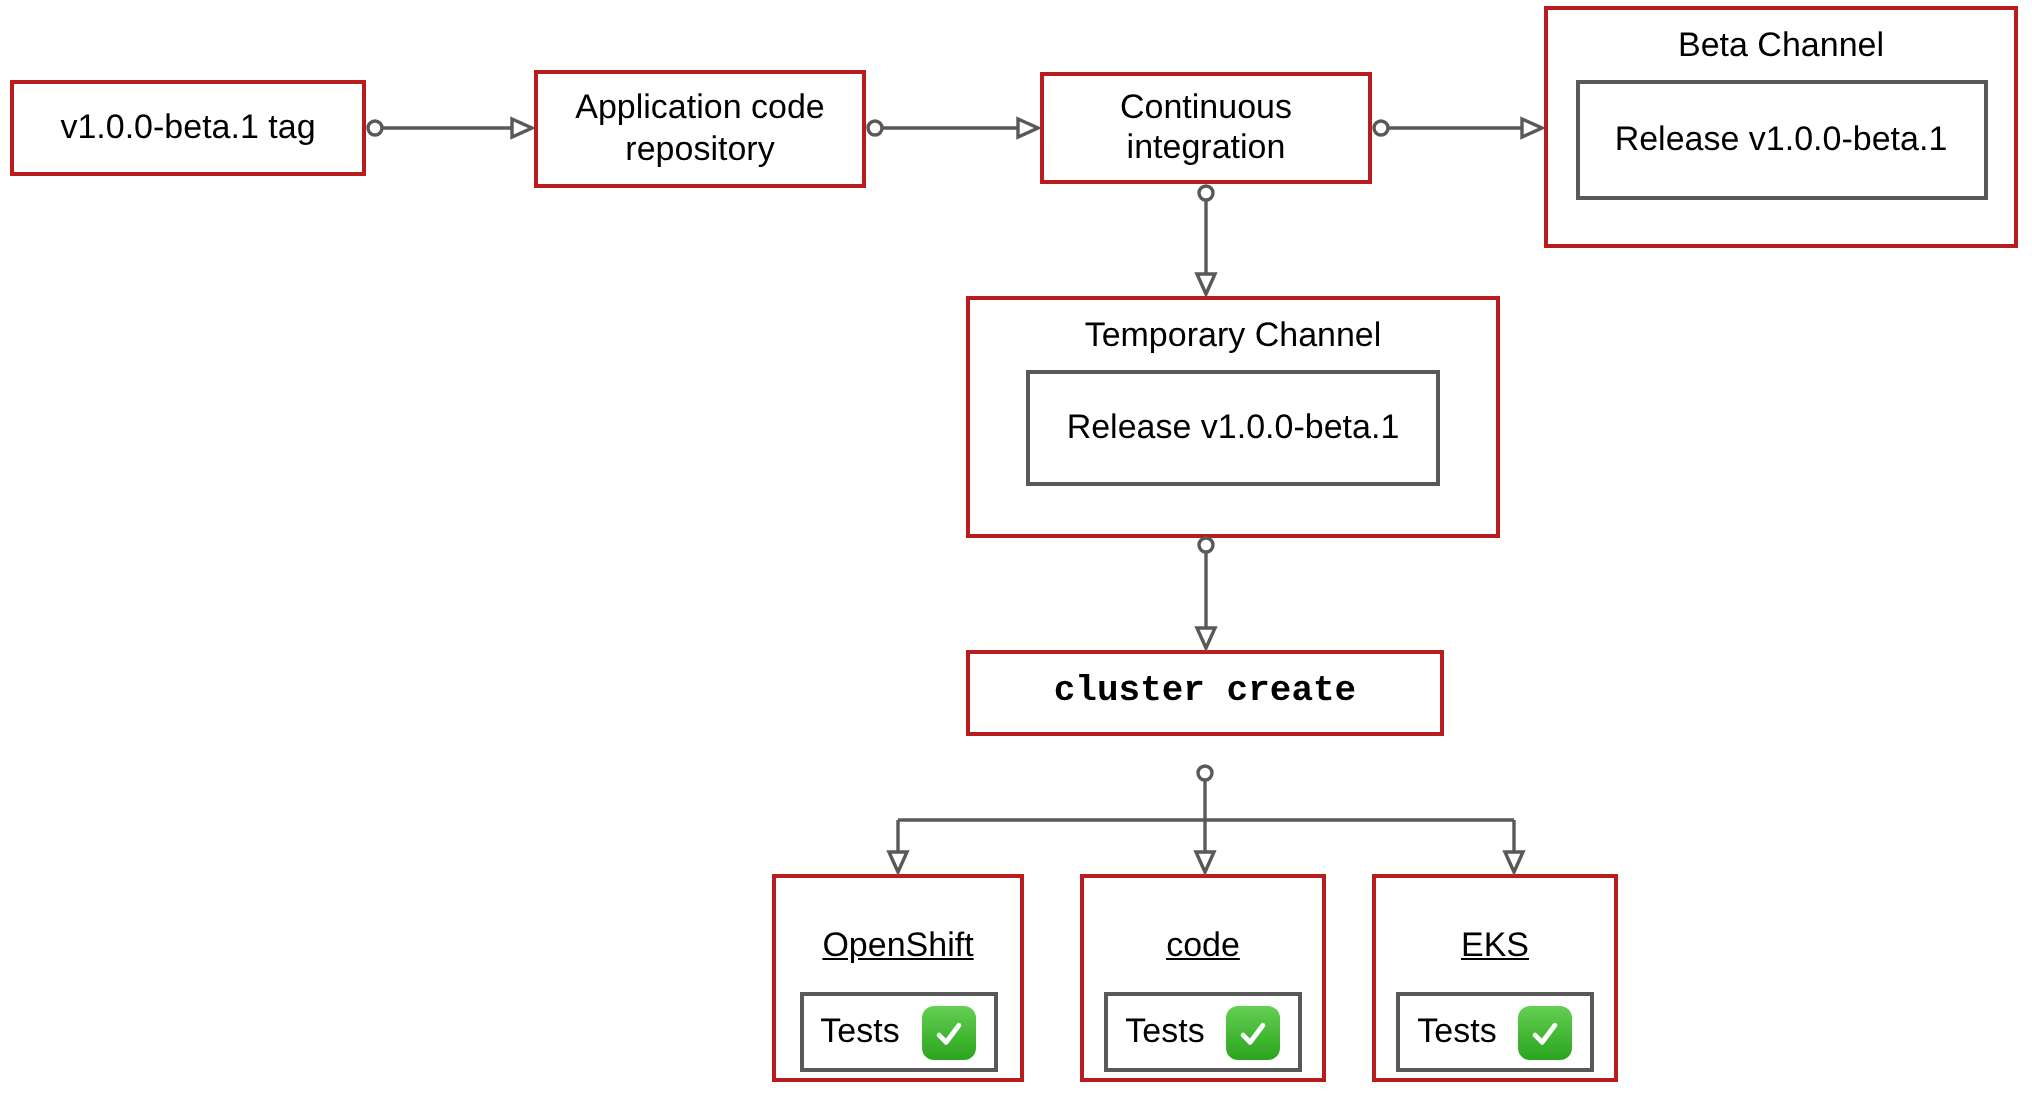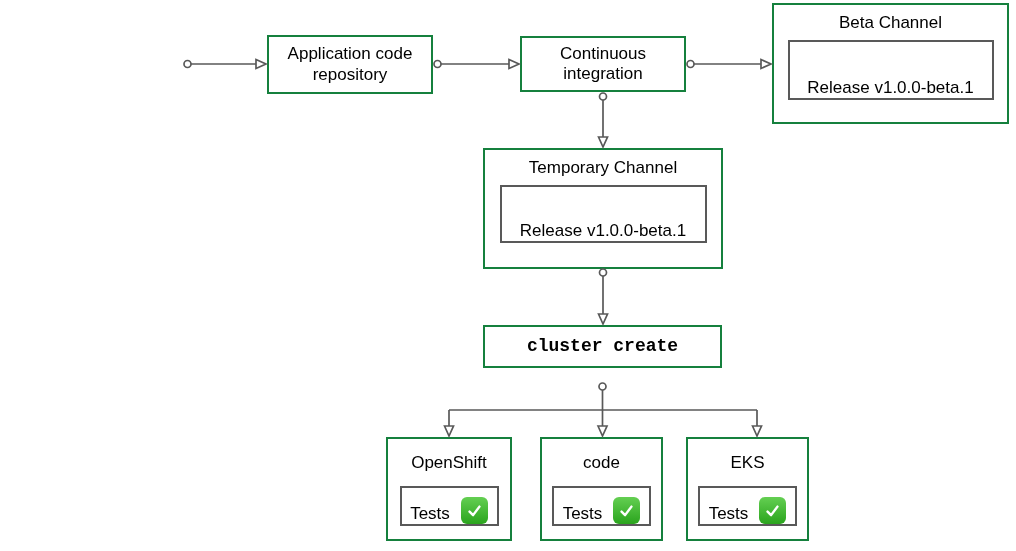--- a/index.html
+++ b/index.html
@@ -8,21 +8,21 @@
     width: 1016px;
     height: 551px;
     background: #ffffff;
     font-family: "Liberation Sans", sans-serif;
     color: #000000;
     overflow: hidden;
   }
   .node, .container-node {
     position: absolute;
     background: #ffffff;
-    border: 2px solid #15803d;
+    border: 2px solid #b91c1c;
     box-sizing: border-box;
   }
   .node {
     display: flex;
     align-items: center;
     justify-content: center;
     text-align: center;
     font-size: 17px;
     line-height: 1.2;
     padding: 0 18px;
@@ -37,27 +37,27 @@
     display: flex;
     flex-direction: column;
     align-items: center;
     text-align: center;
   }
   .container-title {
     font-size: 17px;
     margin-top: 8px;
     line-height: 1.2;
   }
-  .container-title.small-gap { margin-top: 14px; }
+  .container-title.small-gap { margin-top: 24px; text-decoration: underline; }
   .inner-node {
     background: #ffffff;
     border: 2px solid #595959;
     box-sizing: border-box;
     display: flex;
-    align-items: flex-end;
+    align-items: center;
     justify-content: center;
     font-size: 17px;
     margin-top: 7px;
   }
   .release-inner-beta { width: 206px; height: 60px; }
   .release-inner-temp { width: 207px; height: 58px; }
   .tests-inner {
     width: 99px;
     height: 40px;
     margin-top: 13px;
@@ -81,37 +81,40 @@
     height: 551px;
     pointer-events: none;
     z-index: 3;
   }
 </style>
 </head>
 <body>
 
 <div class="canvas">
 
+  <div class="node" style="left:5px; top:40px; width:178px; height:48px;">
+    <span>v1.0.0-beta.1 tag</span>
+  </div>
 
   <div class="node" style="left:267px; top:35px; width:166px; height:59px;">
     <span>Application code repository</span>
   </div>
 
   <div class="node" style="left:520px; top:36px; width:166px; height:56px;">
     <span>Continuous integration</span>
   </div>
 
   <div class="container-node" style="left:772px; top:3px; width:237px; height:121px;">
     <div class="container-title">Beta Channel</div>
     <div class="inner-node release-inner-beta">
       <span>Release v1.0.0-beta.1</span>
     </div>
   </div>
 
-  <div class="container-node" style="left:483px; top:148px; width:240px; height:121px;">
+  <div class="container-node" style="left:483px; top:148px; width:267px; height:121px;">
     <div class="container-title">Temporary Channel</div>
     <div class="inner-node release-inner-temp">
       <span>Release v1.0.0-beta.1</span>
     </div>
   </div>
 
   <div class="node mono" style="left:483px; top:325px; width:239px; height:43px;">
     <span>cluster create</span>
   </div>
 

